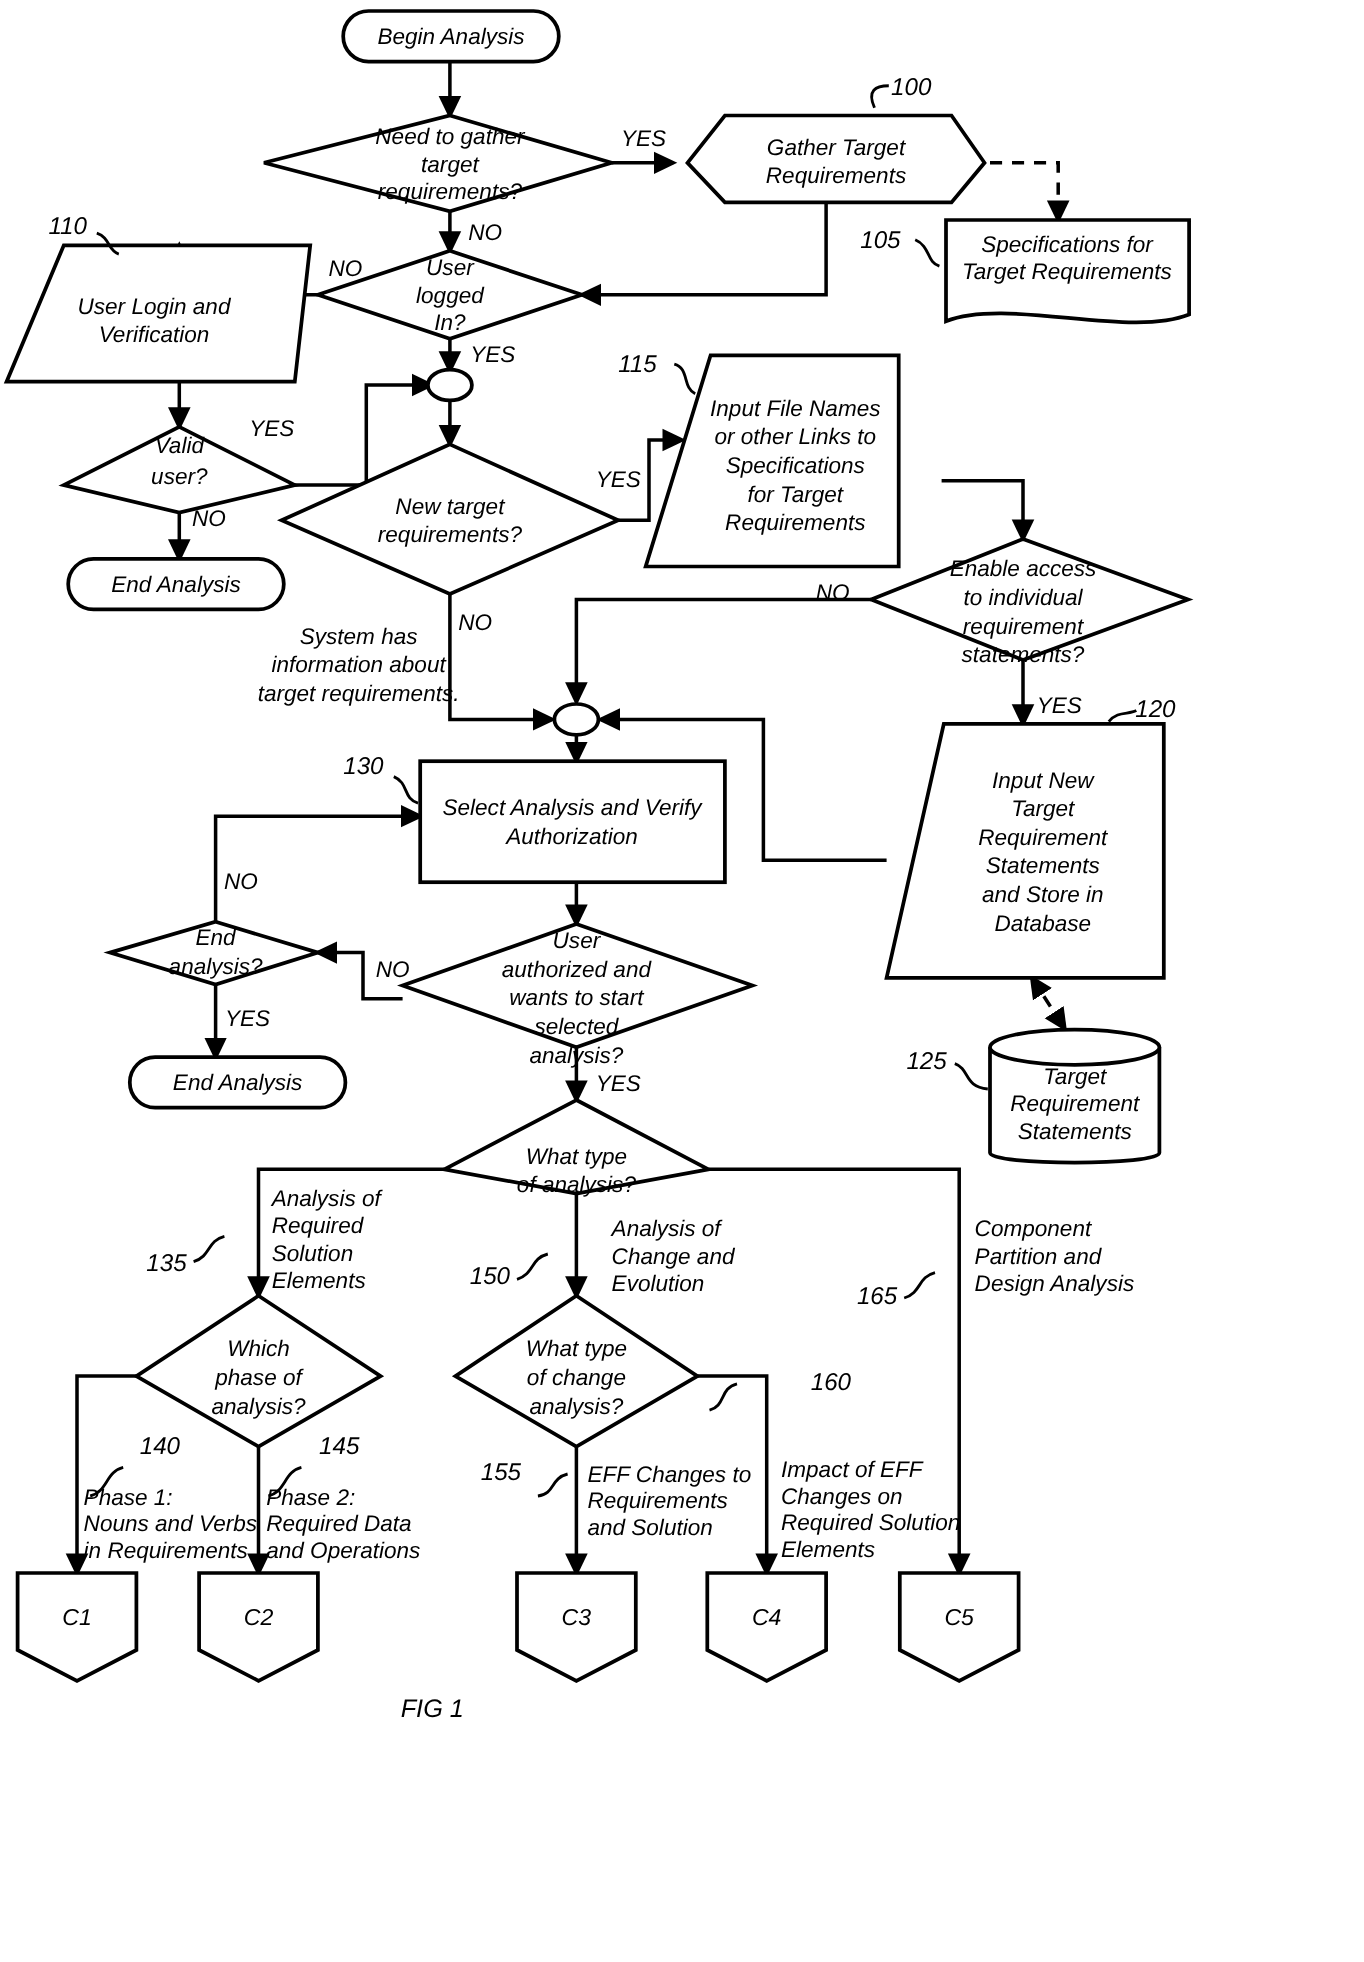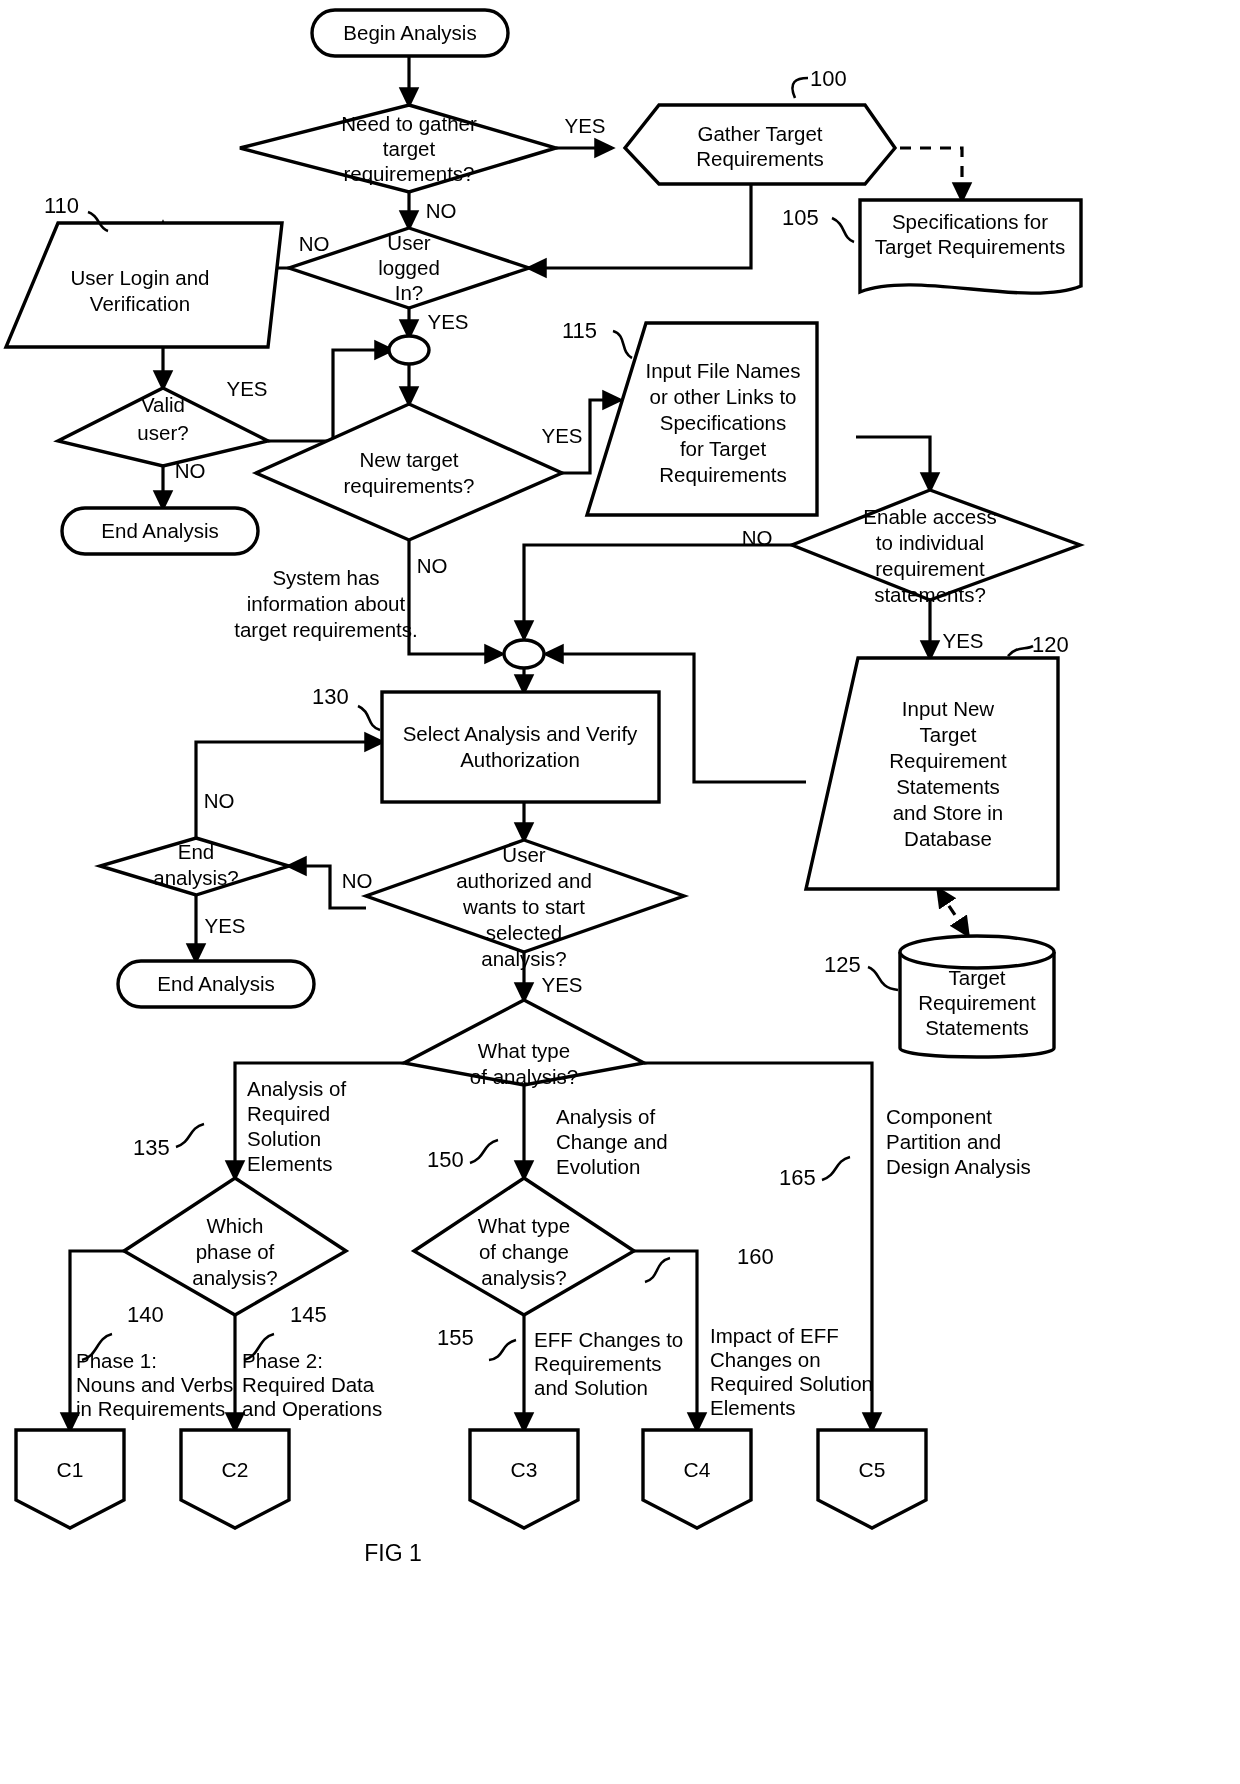--- a/index.html
+++ b/index.html
@@ -1,17 +1,17 @@
 <!DOCTYPE html>
 <html><head>
 <meta charset="utf-8">
 <style>
   html,body{margin:0;padding:0;background:#ffffff;}
   body{width:1240px;height:1784px;font-family:"Liberation Sans",sans-serif;color:#000;}
-  #stage{position:relative;width:1240px;height:1784px;overflow:hidden;background:#fff;}
+  #stage{position:relative;width:1240px;height:1784px;overflow:hidden;background:#fff;font-style:italic;}
   svg{position:absolute;left:0;top:0;width:1240px;height:1784px;}
   .shape{fill:#ffffff;stroke:#000000;stroke-width:3.4;stroke-linejoin:miter;}
   .conn{fill:none;stroke:#000000;stroke-width:3.2;}
   .conn-dash{fill:none;stroke:#000000;stroke-width:3.2;stroke-dasharray:11 9;}
   .leader{fill:none;stroke:#000000;stroke-width:2.6;}
   text{font-family:"Liberation Sans",sans-serif;fill:#000;}
   .t-node{font-size:20.5px;}
   .t-edge{font-size:20.5px;}
   .t-ref{font-size:22px;}
   .t-note{font-size:20.5px;}

